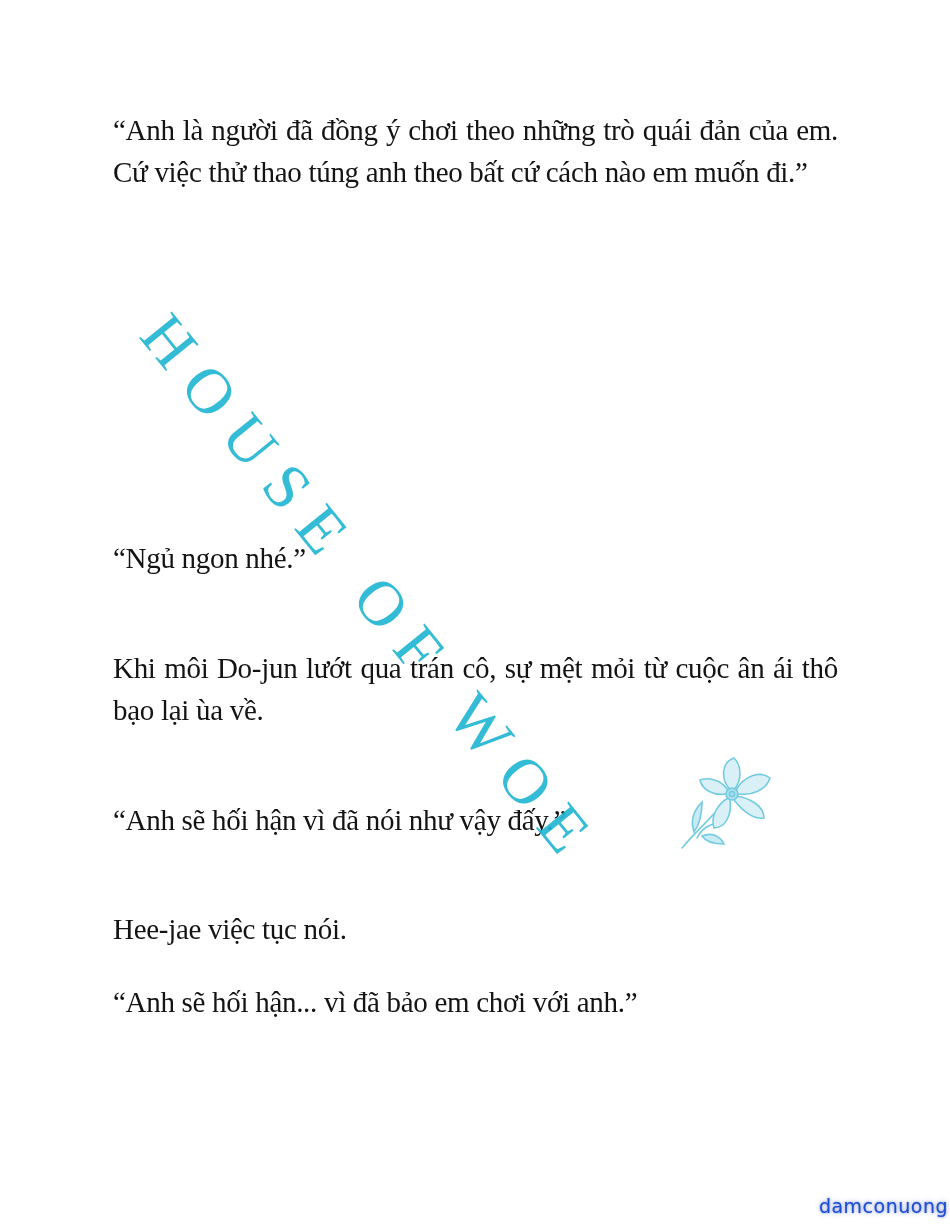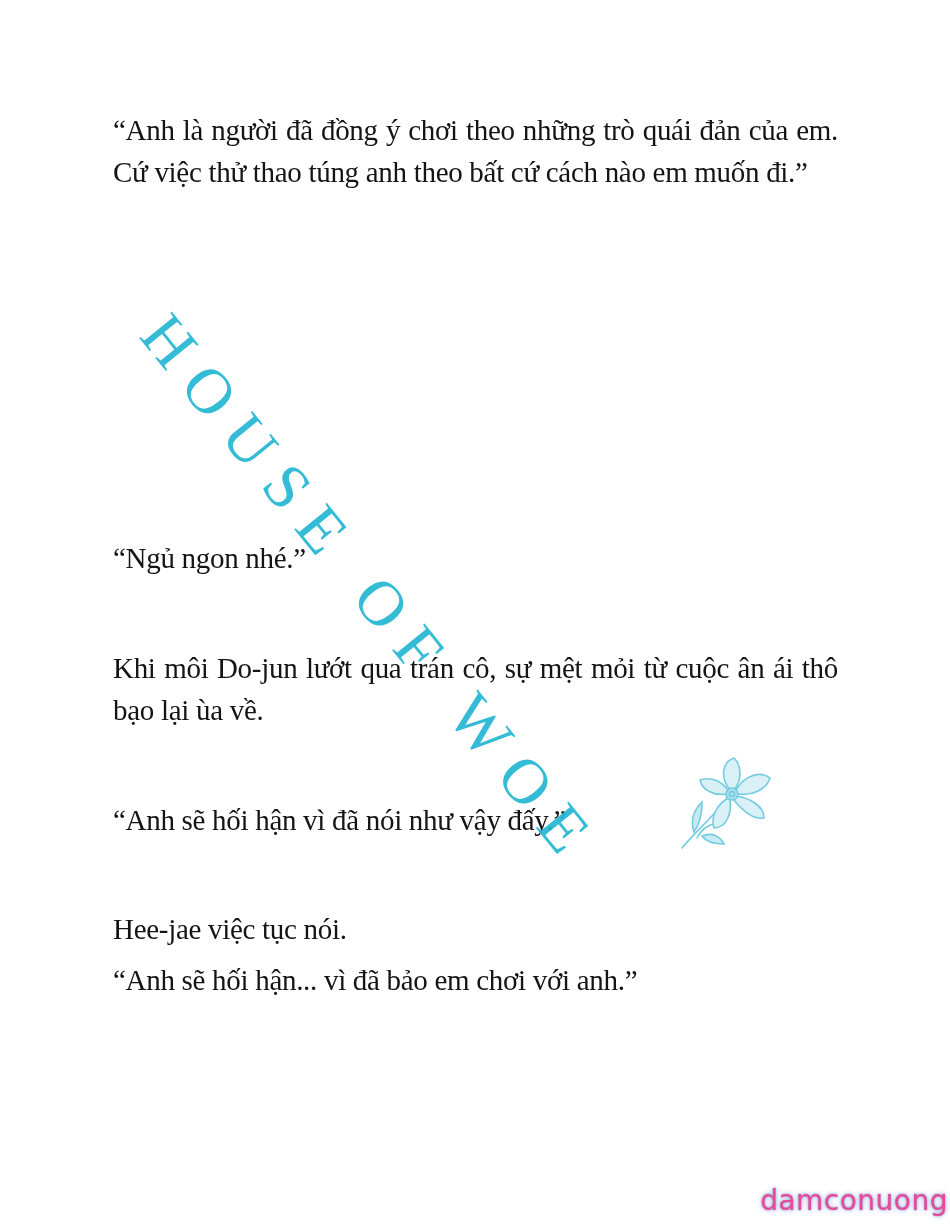--- a/index.html
+++ b/index.html
@@ -53,22 +53,22 @@
     top: 740px;
     width: 110px;
     height: 110px;
     pointer-events: none;
   }
   .site-mark {
     position: absolute;
     right: 14px;
     bottom: 12px;
     font-family: "DejaVu Sans", sans-serif;
-    font-size: 28px;
-    color: #ec4899;
+    font-size: 19px;
+    color: #1d4ed8;
     letter-spacing: 0.5px;
     text-shadow: 0 0 3px #9aa8d6, 0 0 6px #b8c3e6, 0 0 1px #7d8cc4;
     pointer-events: none;
     margin-left: 44px;
   }
 </style>
 </head>
 <body>
 
 <div class="page">
@@ -77,21 +77,21 @@
 
 
   <p class="para last-line-left" style="top:538px;">“Ngủ ngon nhé.”</p>
 
   <p class="para last-line-left" style="top:648px;">Khi môi Do-jun lướt qua trán cô, sự mệt mỏi từ cuộc ân ái thô bạo lại ùa về.</p>
 
   <p class="para last-line-left" style="top:800px;">“Anh sẽ hối hận vì đã nói như vậy đấy.”</p>
 
   <p class="para last-line-left" style="top:909px;">Hee-jae việc tục nói.</p>
 
-  <p class="para last-line-left" style="top:960px;">“Anh sẽ hối hận... vì đã bảo em chơi với anh.”</p>
+  <p class="para last-line-left" style="top:982px;">“Anh sẽ hối hận... vì đã bảo em chơi với anh.”</p>
 
   <div class="watermark">HOUSE OF WOE</div>
 
   <svg class="flower" viewBox="0 0 110 110">
     <g fill="none" stroke="#5cc3db" stroke-width="1.6" stroke-linecap="round" opacity="0.85">
 
       <path d="M10 108 C 25 90, 38 80, 52 62"></path>
 
       <path d="M22 92 C 18 80, 22 70, 30 62 C 30 74, 28 84, 22 92 Z" fill="#bfe7f1"></path>
       <path d="M30 96 C 40 92, 48 96, 52 104 C 42 104, 34 102, 30 96 Z" fill="#bfe7f1"></path>

